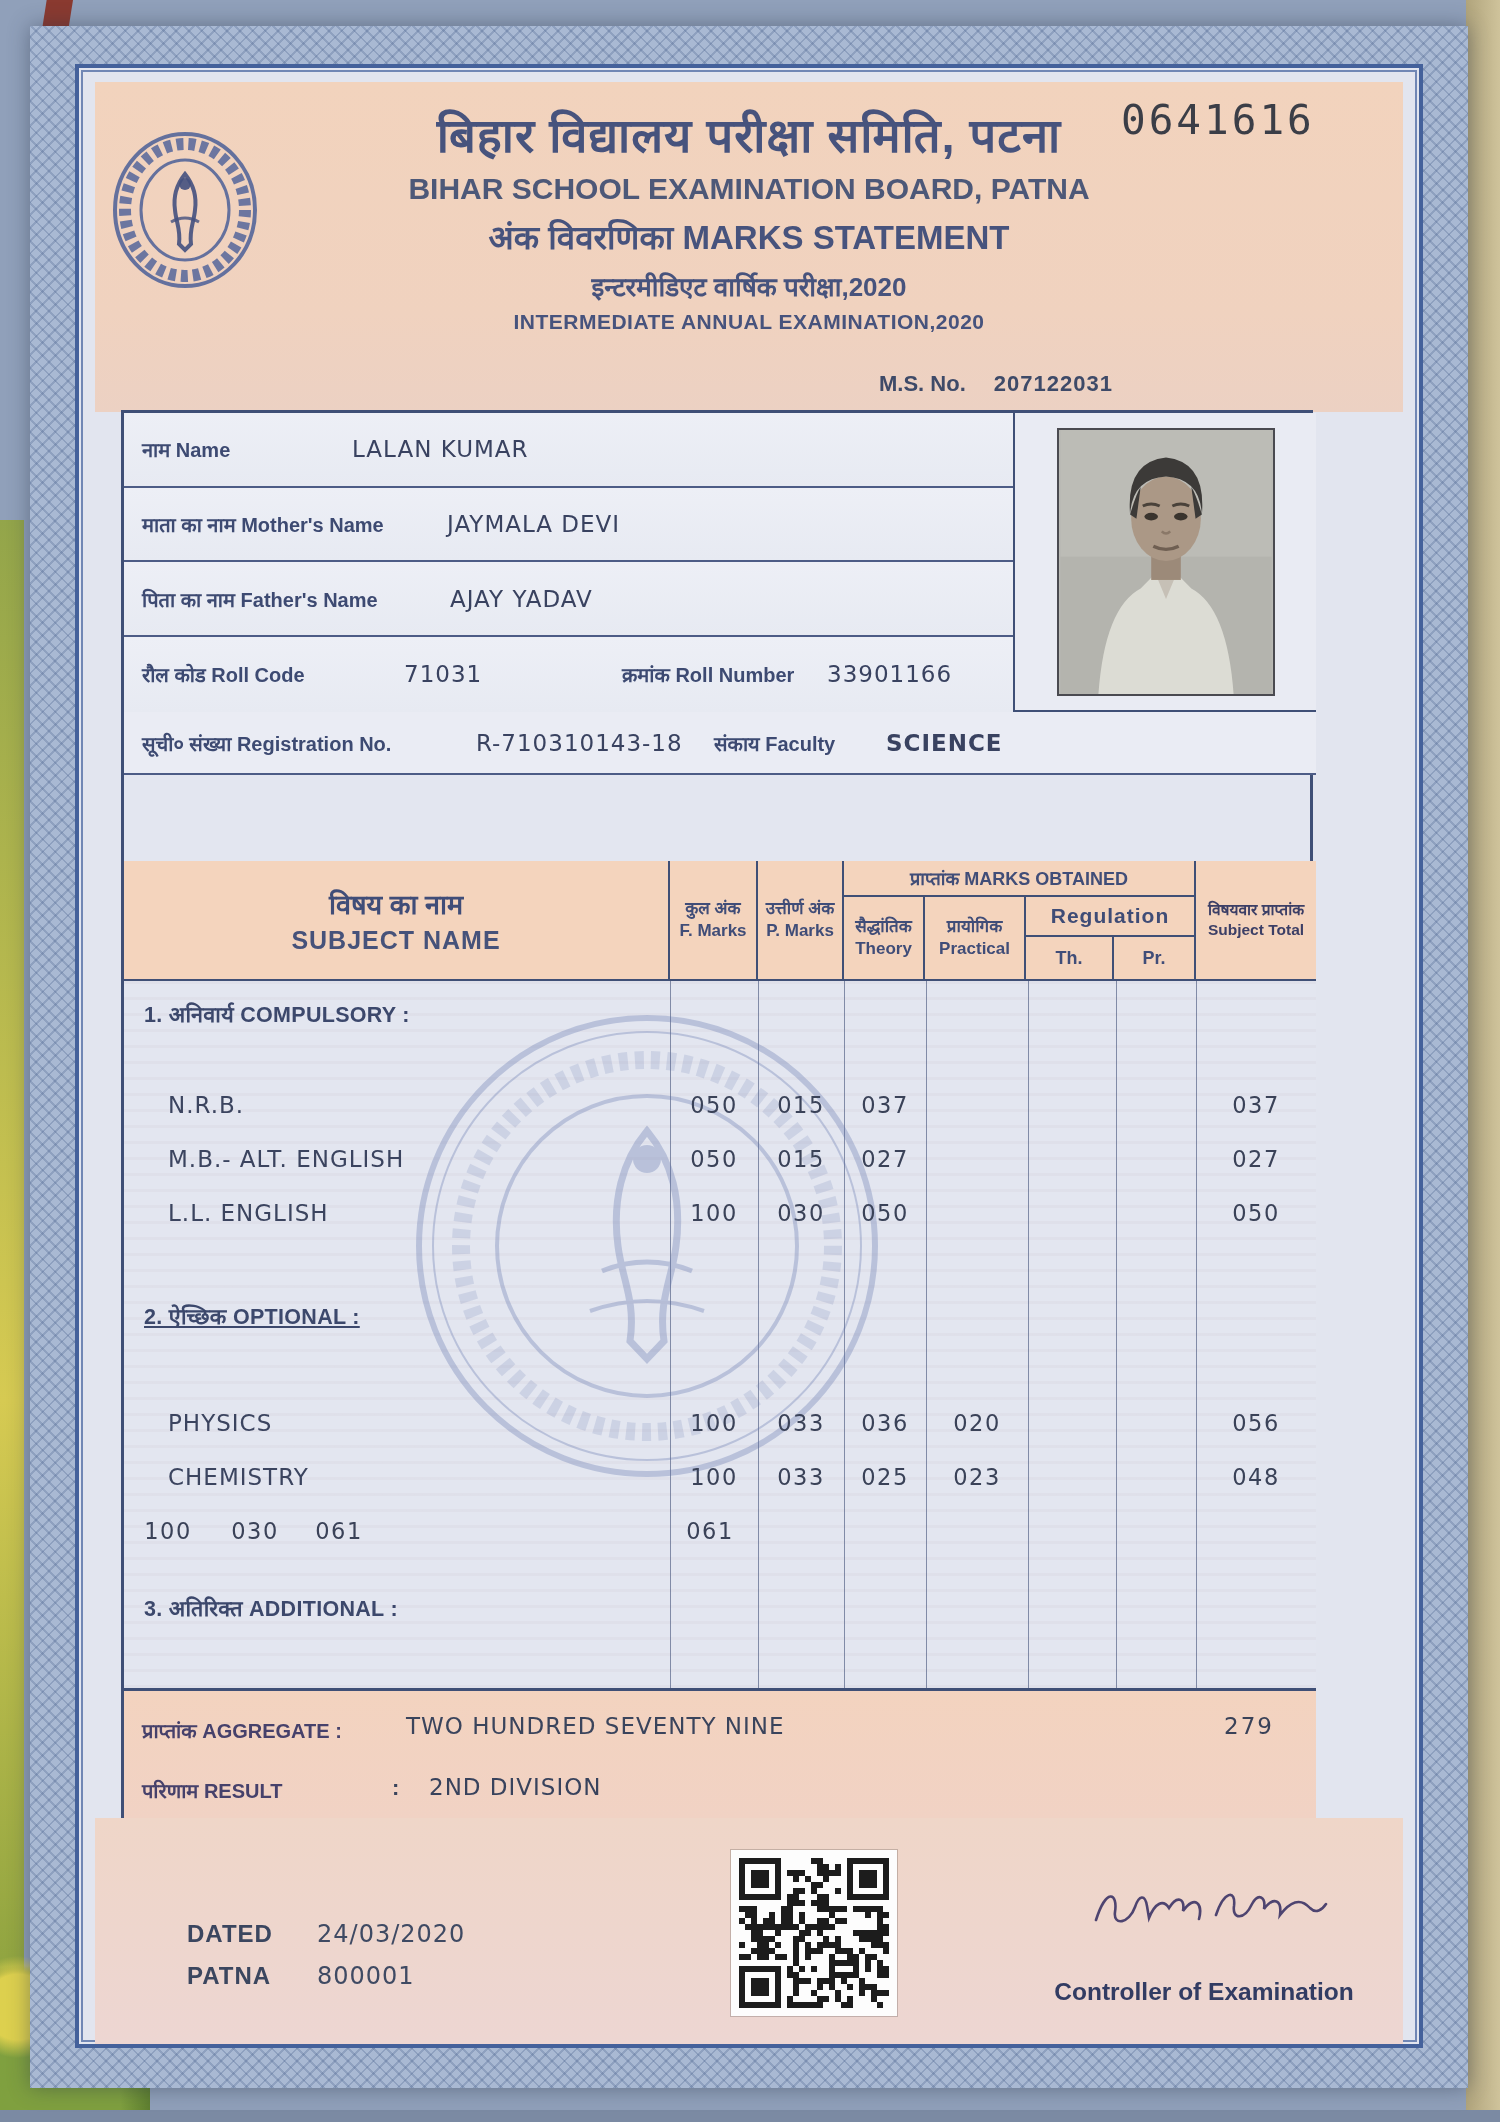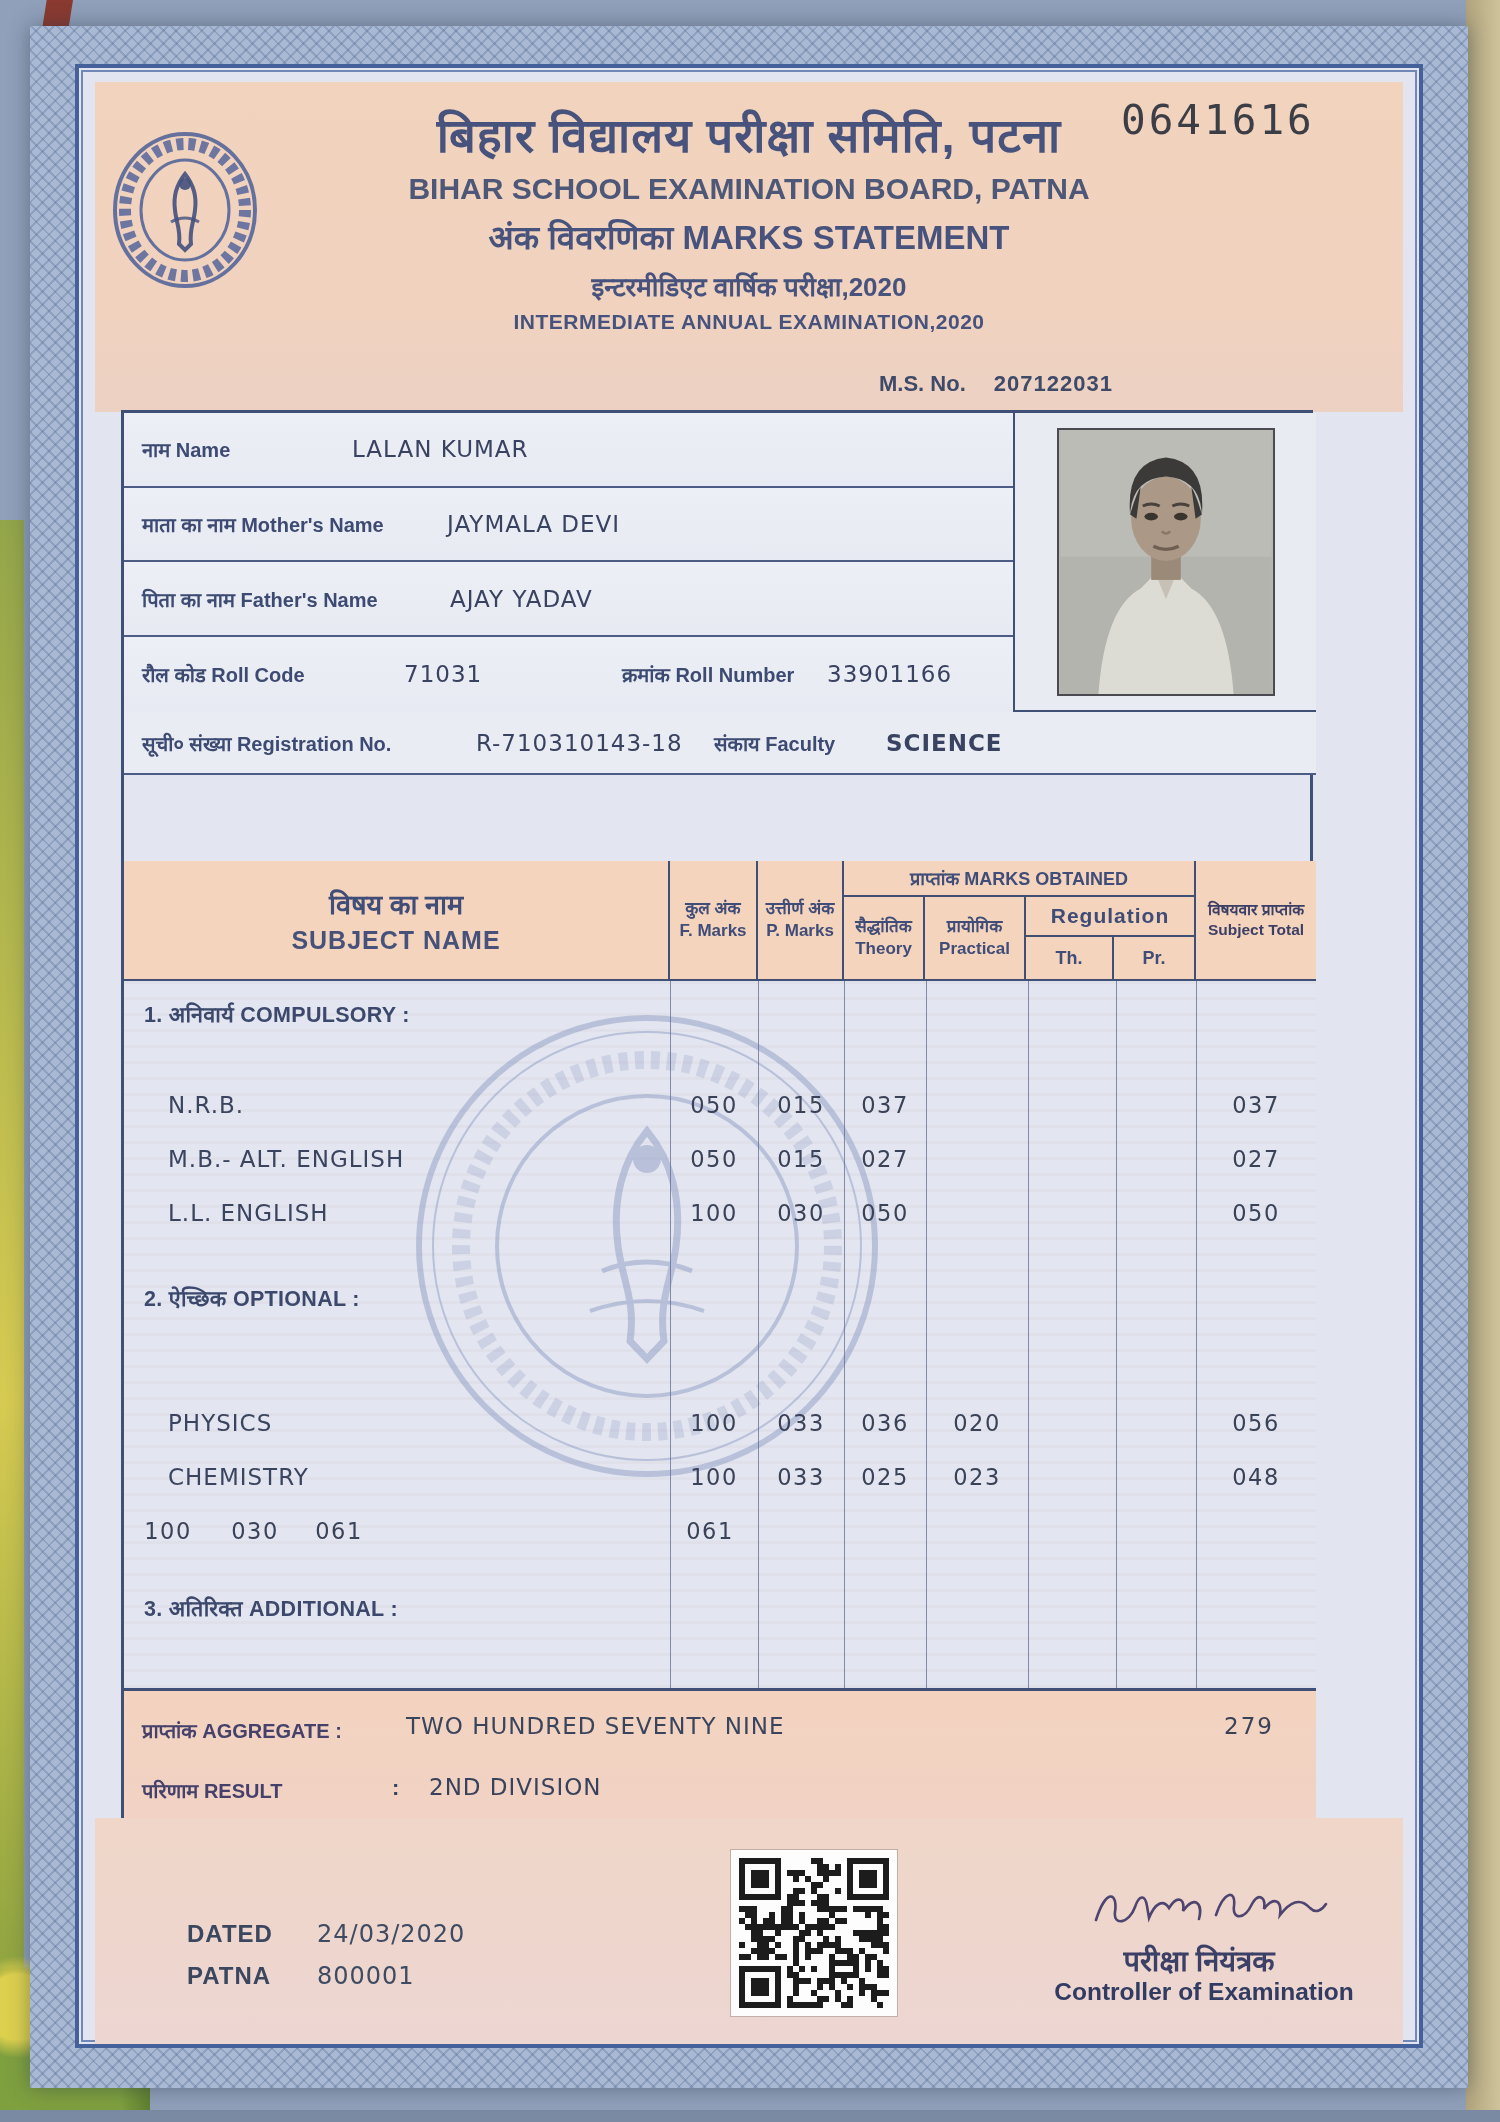--- a/index.html
+++ b/index.html
@@ -321,21 +321,21 @@
           <div class="mrow" style="top: 192px;">
             <span class="c c-subject">L.L. ENGLISH</span>
             <span class="c c-f">100</span>
             <span class="c c-p">030</span>
             <span class="c c-th">050</span>
             <span class="c c-pr"></span>
             <span class="c c-rth"></span>
             <span class="c c-rpr"></span>
             <span class="c c-tot">050</span>
           </div>
-          <div class="sec-heading" style="top: 302px;">2.  ऐच्छिक OPTIONAL :</div>
+          <div class="sec-heading" style="top: 320px; text-decoration: underline;">2.  ऐच्छिक OPTIONAL :</div>
           <div class="mrow" style="top: 402px;">
             <span class="c c-subject">PHYSICS</span>
             <span class="c c-f">100</span>
             <span class="c c-p">033</span>
             <span class="c c-th">036</span>
             <span class="c c-pr">020</span>
             <span class="c c-rth"></span>
             <span class="c c-rpr"></span>
             <span class="c c-tot">056</span>
           </div>
@@ -688,17 +688,16 @@
   <span class="ft-label" style="left:108px;top:1852px">DATED</span>
   <span class="ft-value" style="left:238px;top:1852px">24/03/2020</span>
   <span class="ft-label" style="left:108px;top:1894px">PATNA</span>
   <span class="ft-value" style="left:238px;top:1894px">800001</span>
 
   <div class="sig">
     <svg viewBox="0 0 250 70" width="250" height="70">
       <path d="M12 46 C 22 14, 34 18, 31 38 C 29 52, 45 50, 51 33 C 55 21, 61 20, 63 32 L 65 44 C 71 29, 79 25, 85 34 C 93 21, 101 24, 99 37 C 111 20, 119 30, 115 45 M 132 41 C 140 17, 152 15, 150 32 C 148 45, 160 47, 168 30 C 174 19, 182 22, 180 35 C 190 22, 198 26, 196 41 C 206 28, 216 23, 226 34 C 232 40, 238 36, 242 30" stroke="#4e4470" stroke-width="2.6" fill="none" stroke-linecap="round"></path>
     </svg>
   </div>
-  <div class="controller-hi">परीक्षा नियंत्रक</div>
   <div class="controller-en">Controller of Examination</div>
 
 </div>
 </div>
 
 </body></html>

